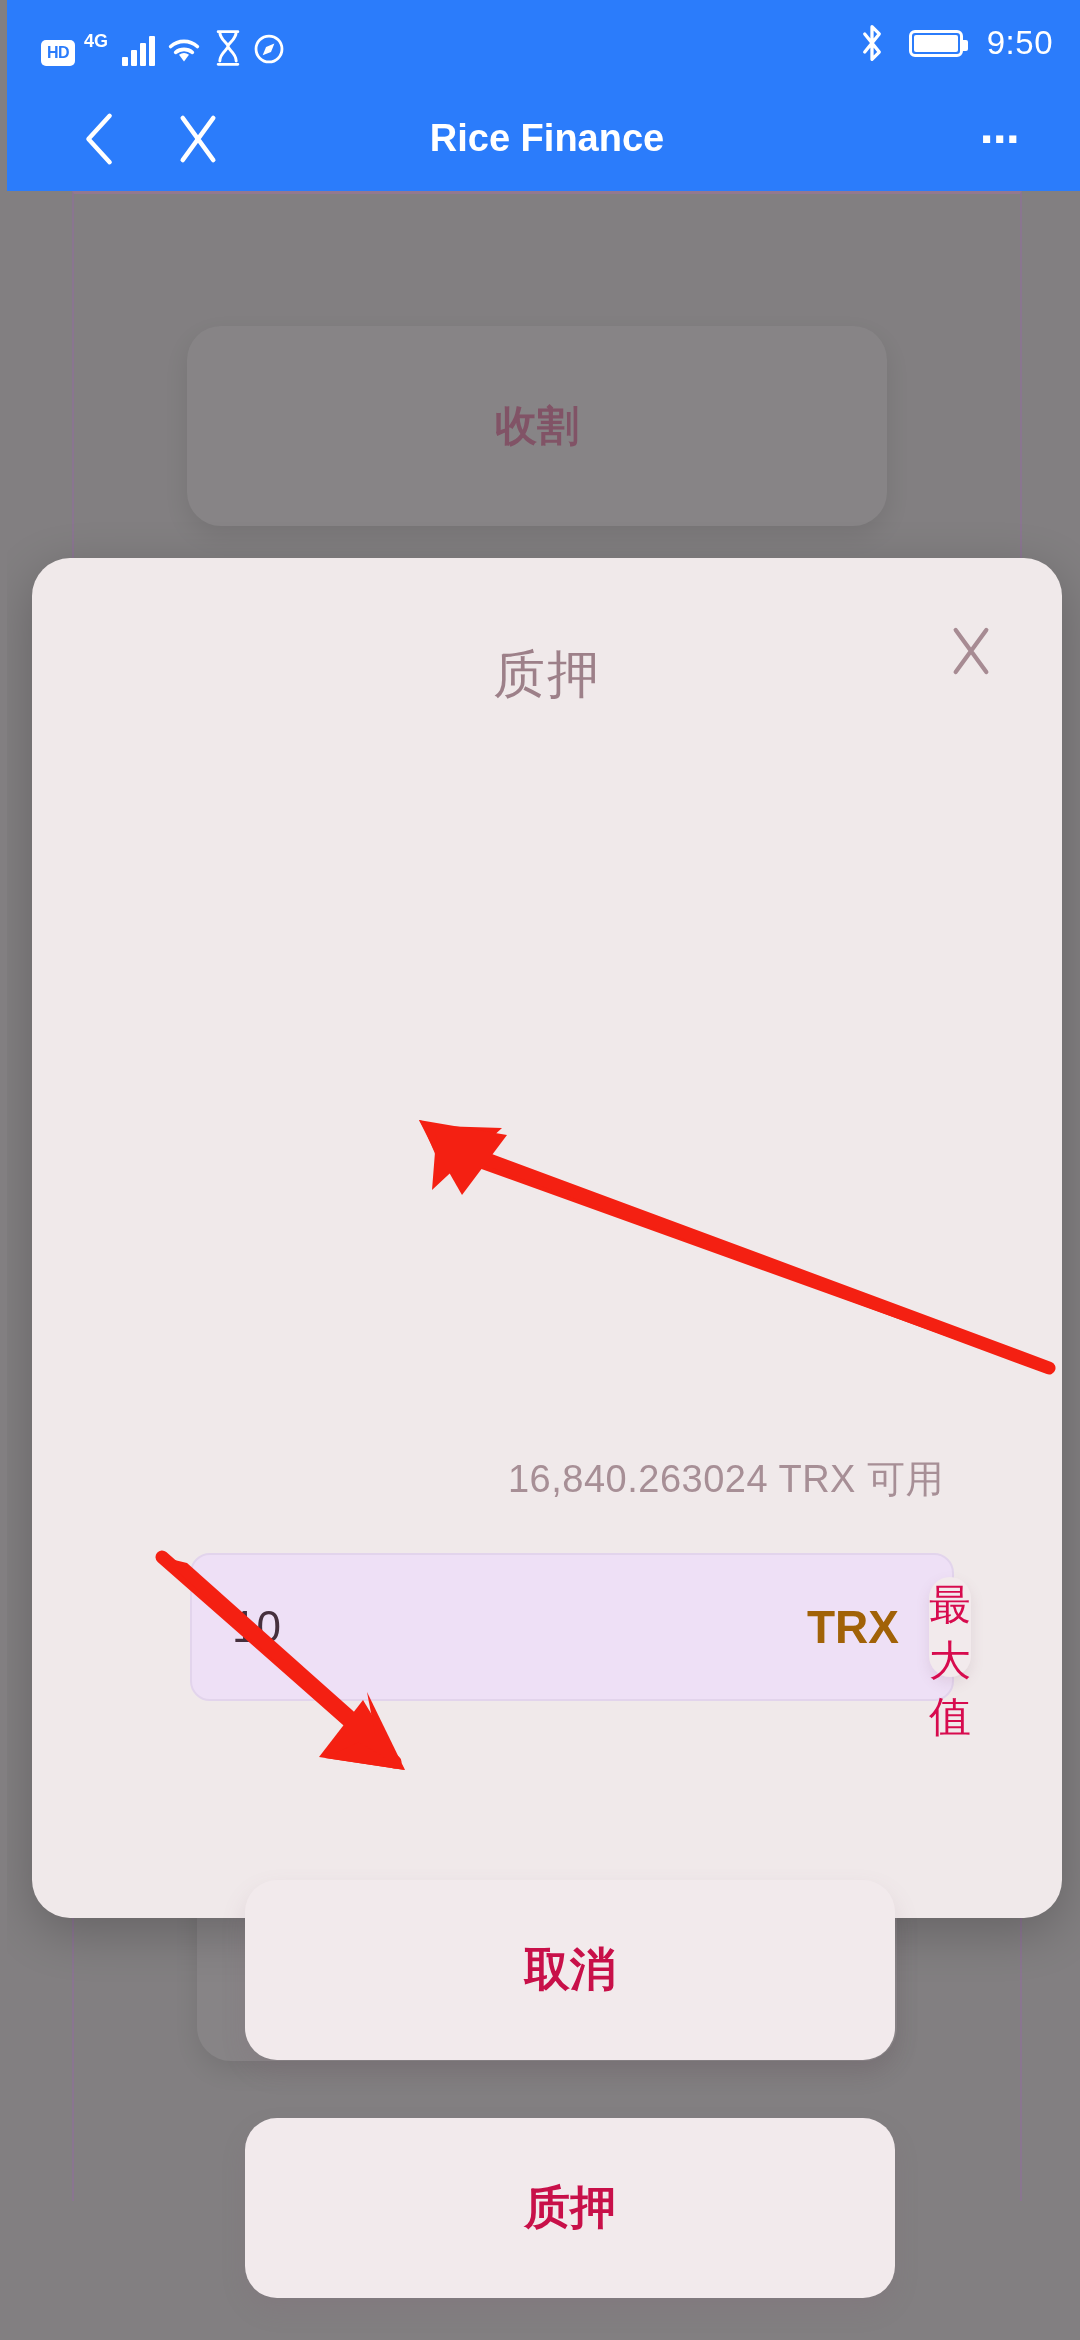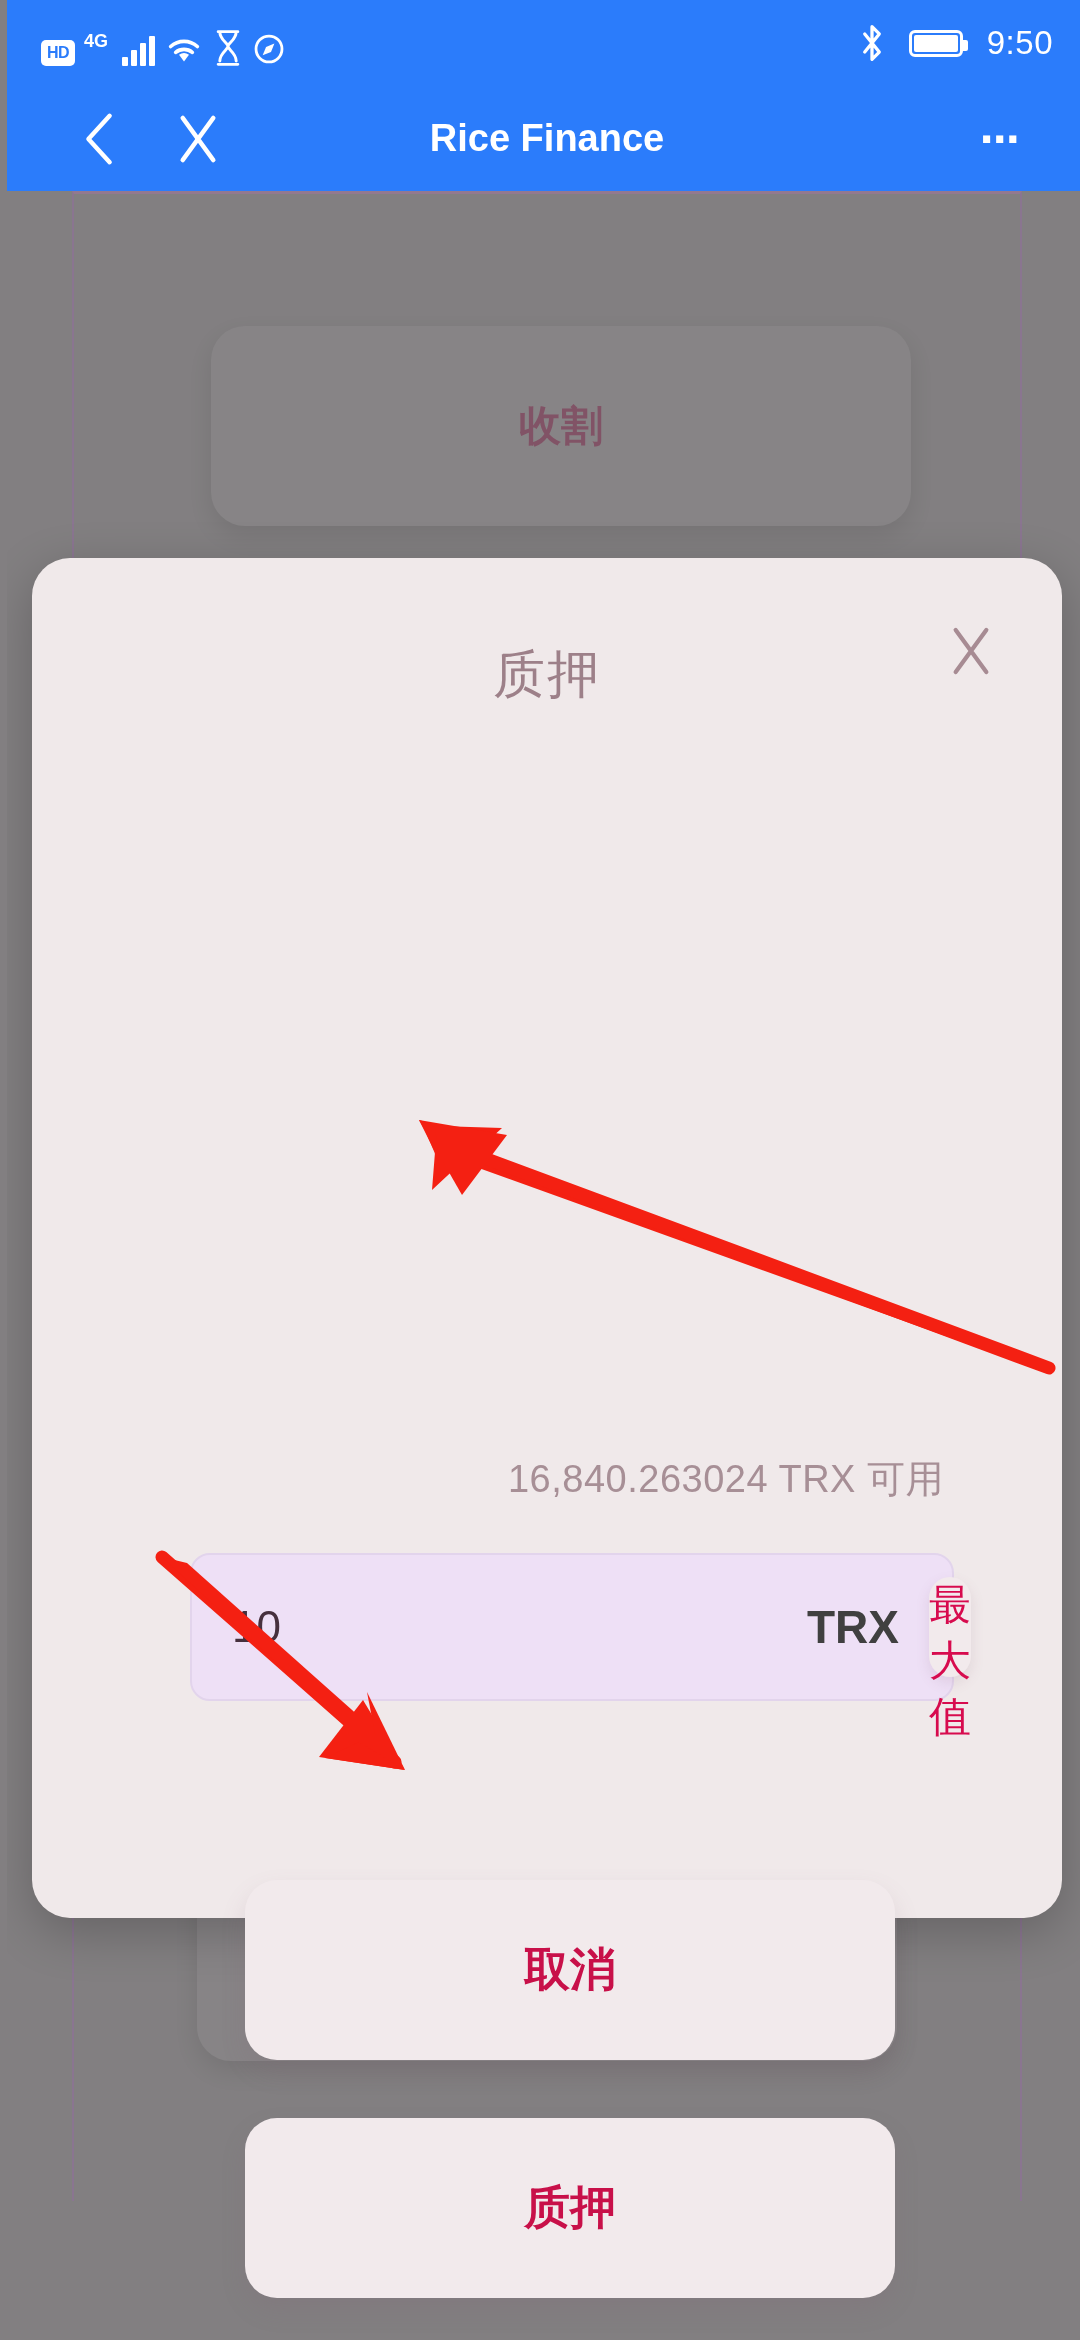--- a/index.html
+++ b/index.html
@@ -66,21 +66,21 @@
     position:absolute; left:65px; top:0px; width:950px; height:2010px;
     border-left:2px solid #8a7590; border-right:2px solid #8a7590;
     border-top:3px solid #93798f;
   }
   .bg-card {
     position:absolute; border-radius:34px; background:rgba(255,255,255,0.045);
     box-shadow:0 10px 24px rgba(0,0,0,0.09);
     display:flex; align-items:center; justify-content:center;
   }
   .bg-card-label { color:#80415a; font-size:42px; font-weight:bold; opacity:.72; }
-  #bg-harvest { left:204px; top:135px; width:700px; height:200px; }
+  #bg-harvest { left:180px; top:135px; width:700px; height:200px; }
   #bg-harvest-unstake { left:190px; top:1670px; width:700px; height:200px; }
 
   
   .modal {
     position:absolute; left:25px; top:558px; width:1030px; height:1360px;
     background:#f0e9ea; border-radius:38px;
     box-shadow:0 14px 50px rgba(0,0,0,0.22);
   }
   .modal-title {
     position:absolute; left:0; right:0; top:82px; text-align:center;
@@ -98,21 +98,21 @@
   .input-row {
     position:absolute; left:158px; top:995px; width:764px; height:148px;
     background:#eee0f6; border:2px solid #e2d4ec; border-radius:20px;
     display:flex; align-items:center;
   }
   .amount-input {
     flex:1; border:none; outline:none; background:transparent;
     font-family:inherit; font-size:44px; color:#46303d;
     padding-left:40px;
   }
-  .unit-label { font-size:46px; font-weight:bold; color:#404040; margin-right:30px; }
+  .unit-label { font-size:46px; font-weight:bold; color:#a16207; margin-right:30px; }
   .max-btn {
     width:212px; height:100px; margin-right:15px; border:none;
     background:#f2eaec; border-radius:22px; cursor:pointer;
     font-family:inherit; font-size:42px; font-weight:normal; color:#d70b4e;
     box-shadow:0 6px 14px rgba(120,80,100,0.13);
   }
   .action-btn {
     position:absolute; left:213px; width:650px; height:180px; border:none;
     background:#f2eaec; border-radius:32px; cursor:pointer;
     font-family:inherit; font-size:46px; font-weight:bold; color:#c81049;

